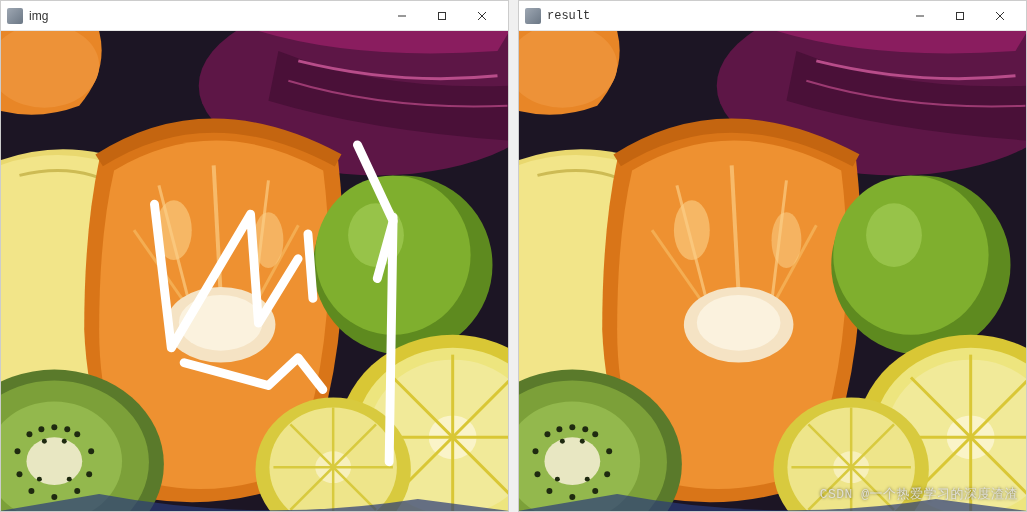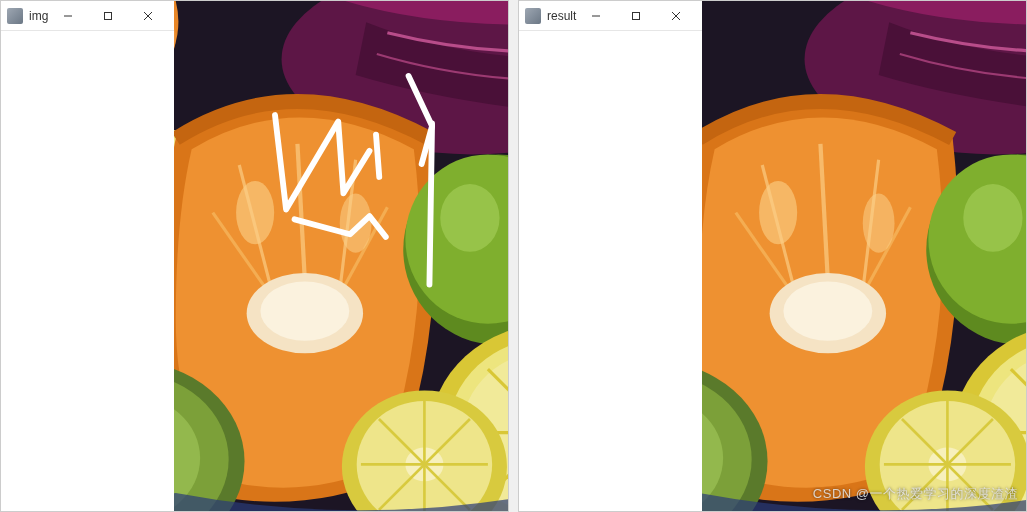--- a/index.html
+++ b/index.html
@@ -12,26 +12,27 @@
       font-size: 12px;
       background: #f0f0f0;
       display: flex;
       width: 1027px;
       height: 512px;
       overflow: hidden;
     }
     .window {
       flex: 1;
       display: flex;
-      flex-direction: row;
+      flex-direction: column;
       background: #fff;
       border: 1px solid #ccc;
     }
     .window + .window {
       margin-left: 9px;
+      font-family: Liberation Mono, monospace;
     }
     .titlebar {
       height: 30px;
       background: #fff;
       display: flex;
       align-items: center;
       padding: 0 6px;
       border-bottom: 1px solid #e6e6e6;
     }
     .app-icon {

